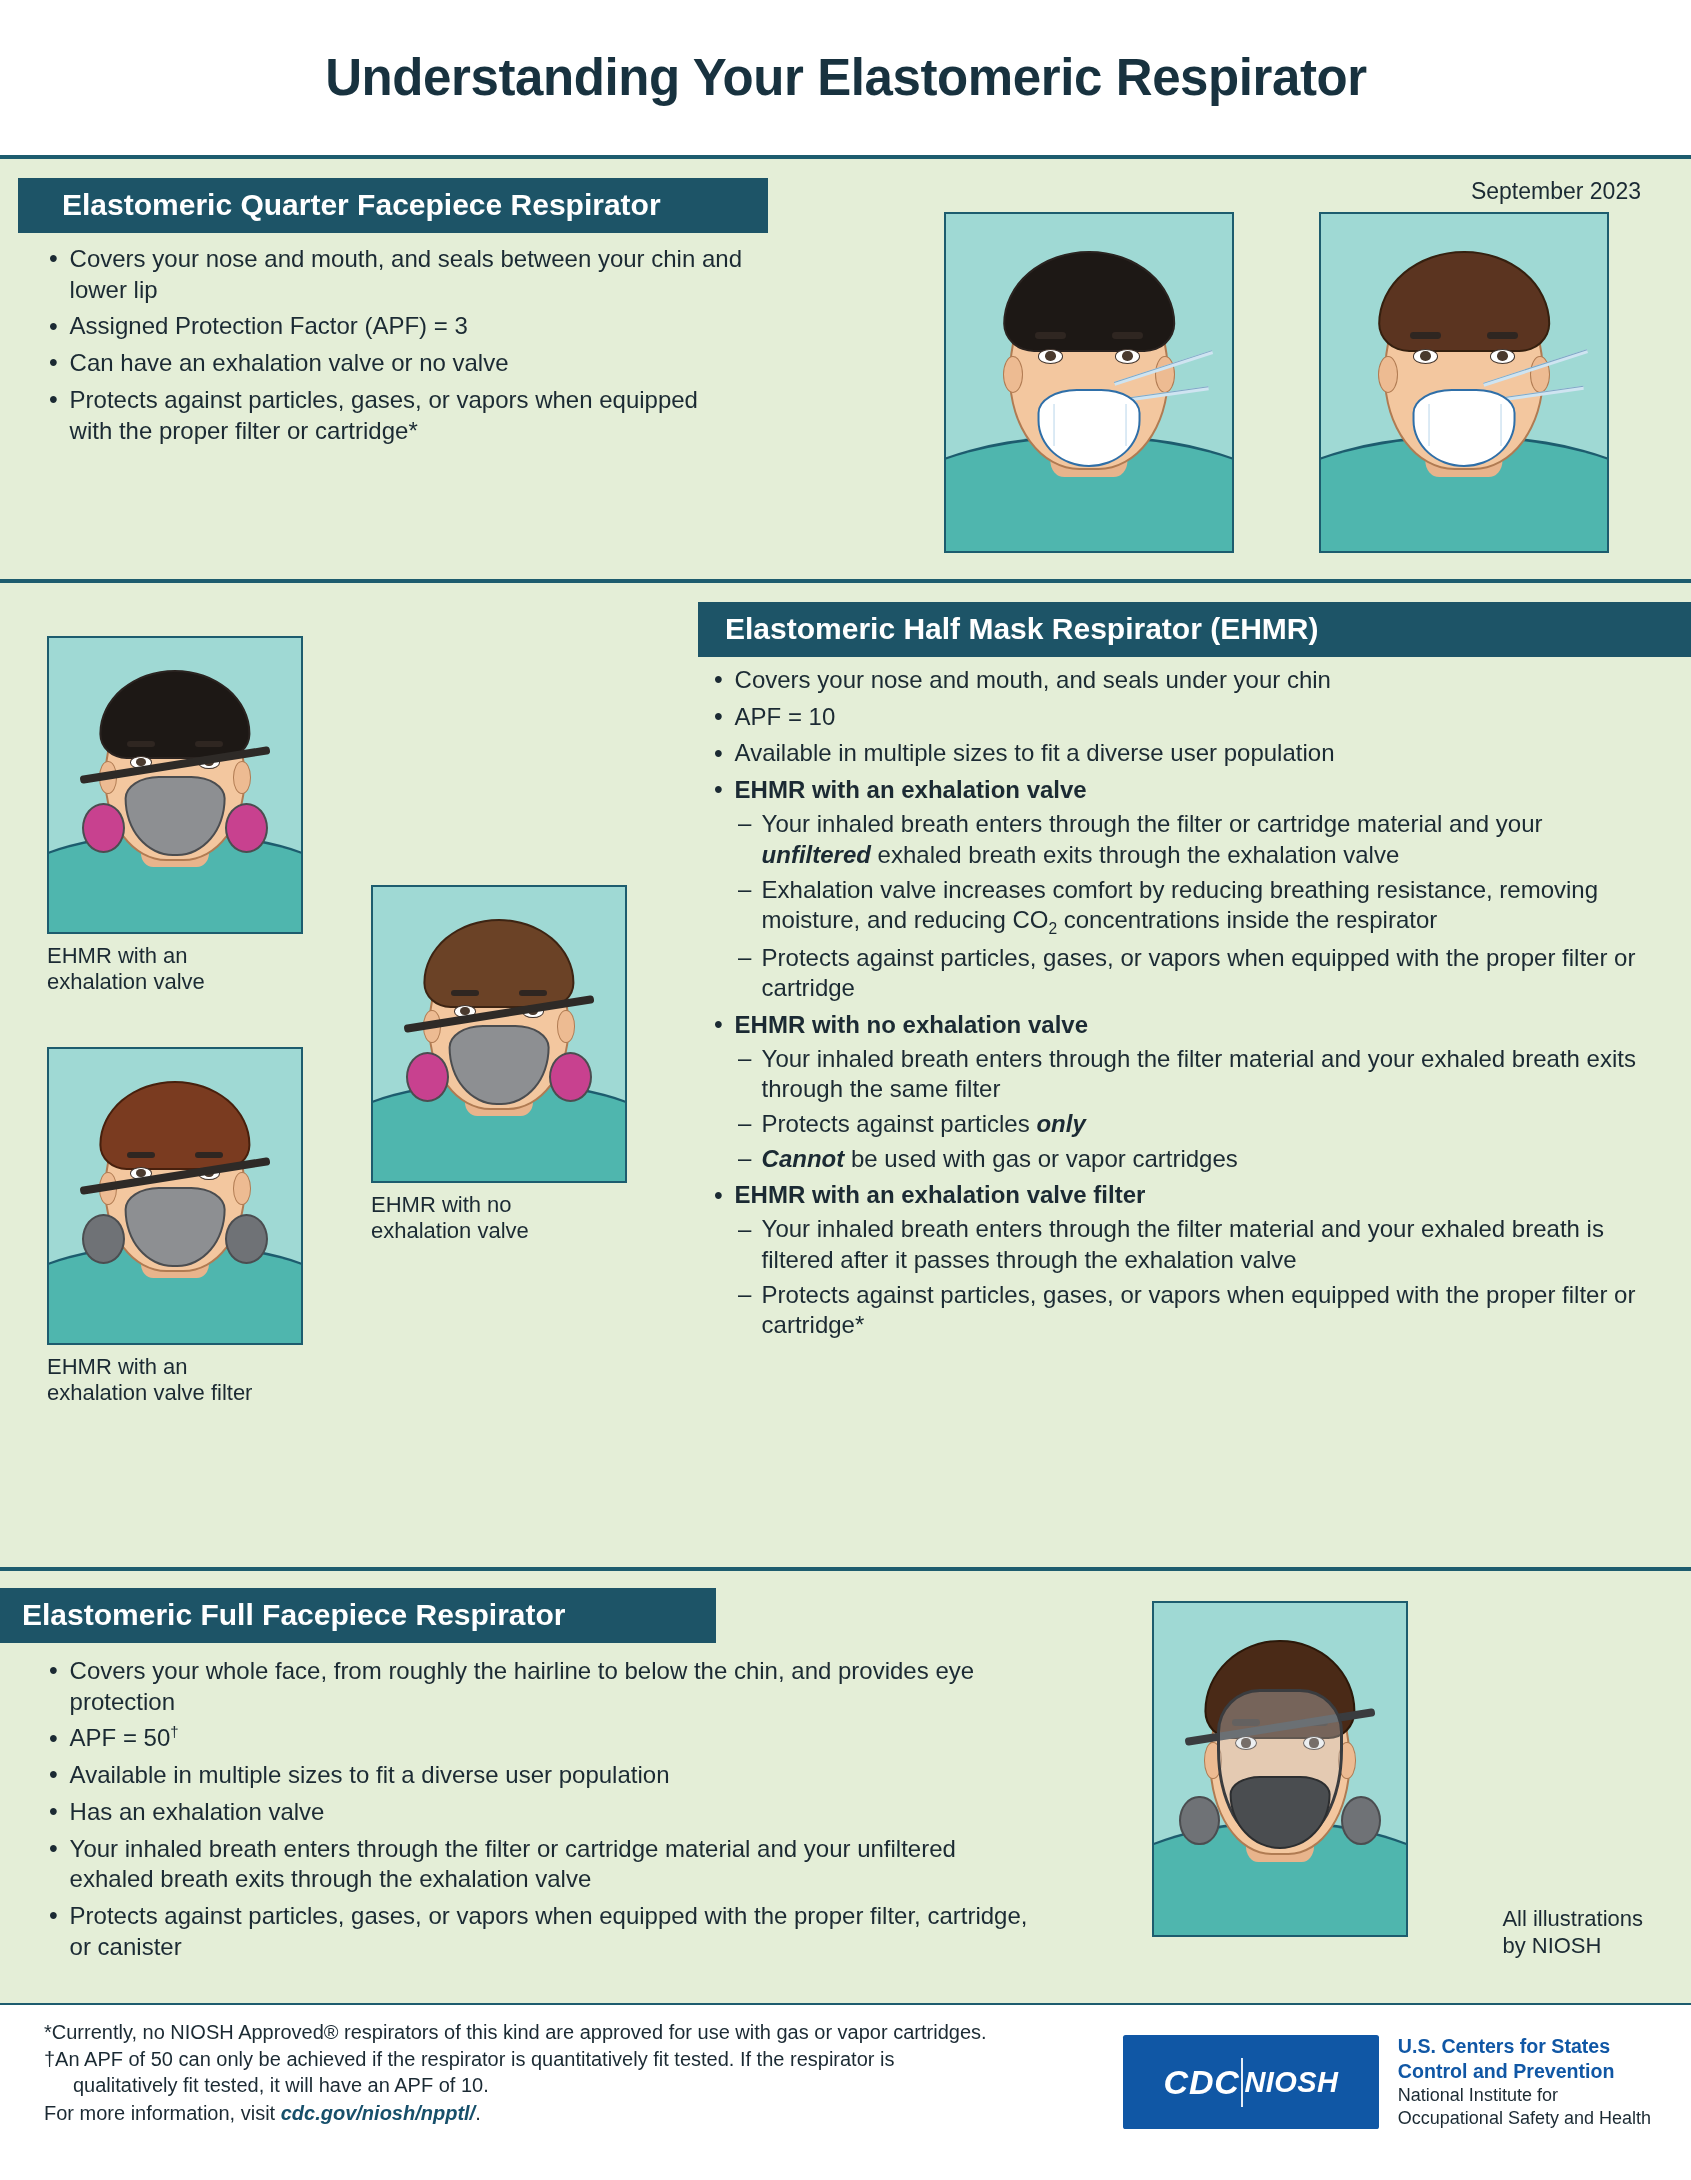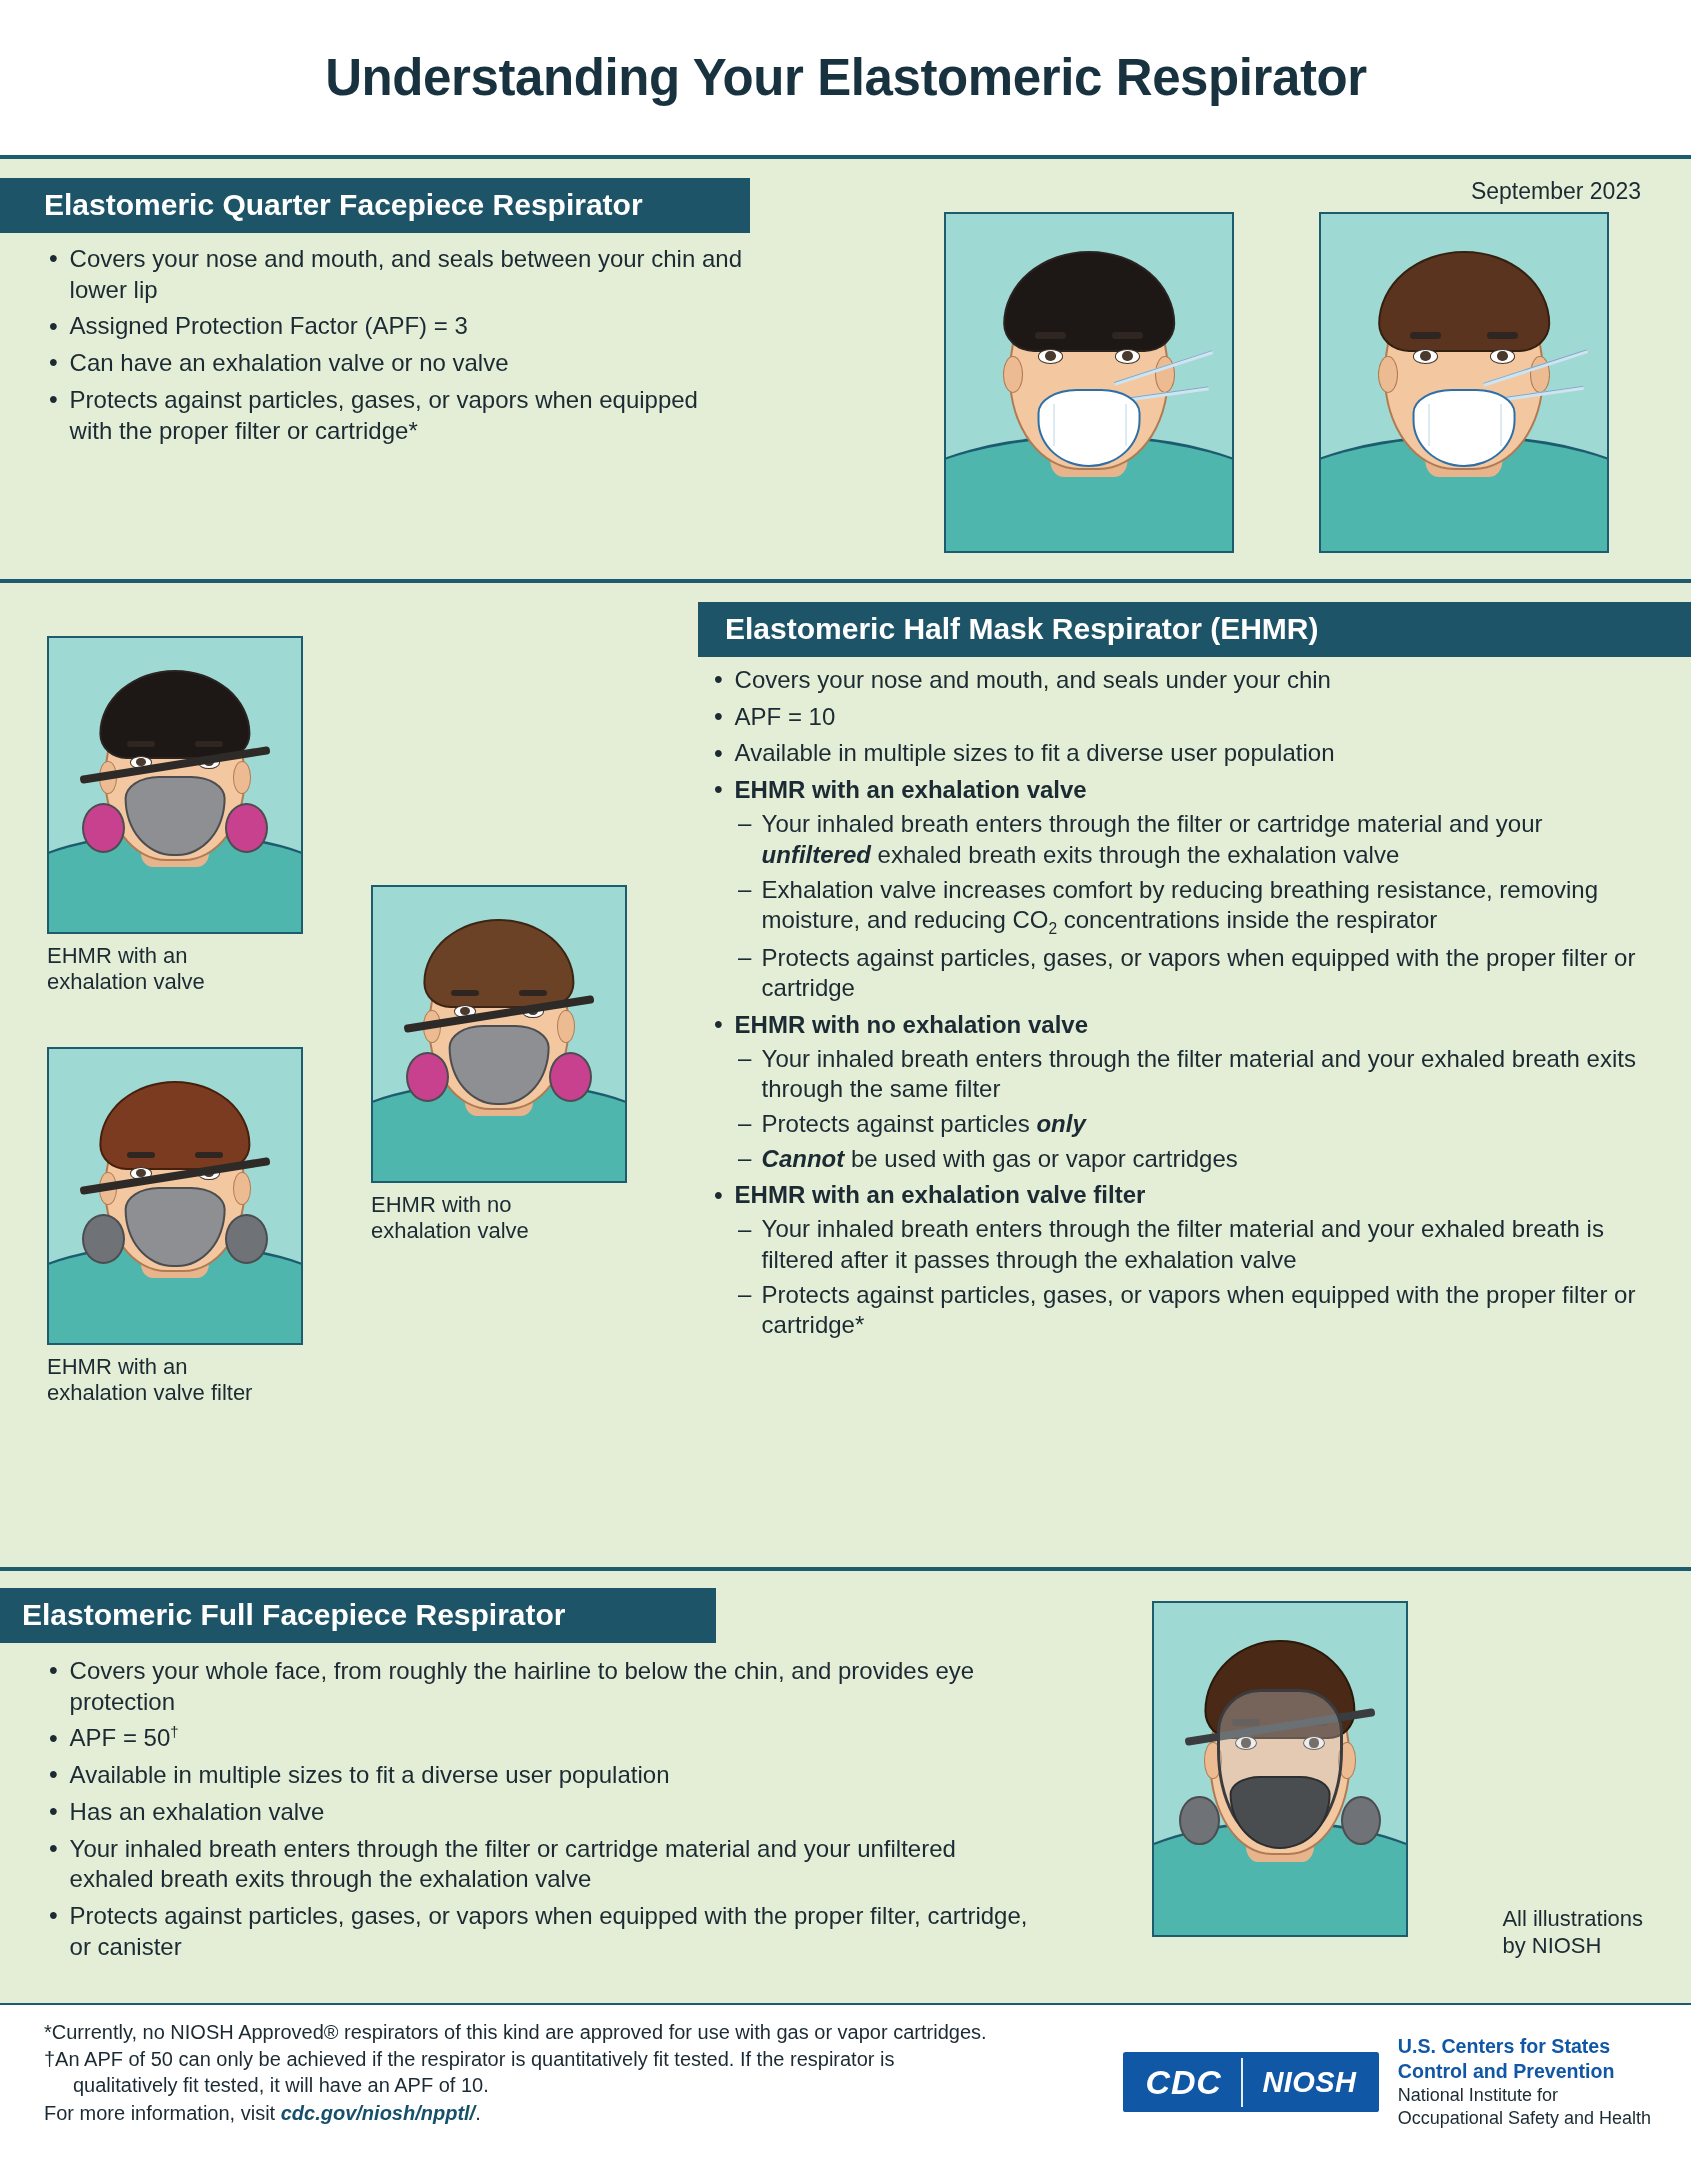--- a/index.html
+++ b/index.html
@@ -67,21 +67,21 @@
     background: #1d5467;
     color: #ffffff;
     font-size: 30px;
     font-weight: bold;
     padding: 11px 22px 12.8px 22px;
     box-sizing: border-box;
     line-height: 1.05;
   }
   .ribbon-quarter {
     position: absolute;
-    left: 0;
+    left: 18px;
     top: 19px;
     padding-left: 44px;
     min-width: 750px;
   }
   .ribbon-half {
     position: absolute;
     right: 0;
     top: 19px;
     left: 698px;
     padding-left: 27px;
@@ -235,27 +235,27 @@
   .logos {
     position: absolute;
     right: 41px;
     top: 29px;
     display: flex;
     align-items: center;
     gap: 19px;
   }
   .cdc-logo {
     width: 256px;
-    height: 60px;
+    height: 94px;
     background: #1057a5;
     border-radius: 2.6px;
     display: flex;
     align-items: center;
     justify-content: center;
-    gap: 19px;
+    gap: 1px;
   }
   .cdc-logo .cdc {
     color: #ffffff;
     font-size: 34px;
     font-weight: bold;
     font-style: italic;
     letter-spacing: 0.9px;
   }
   .cdc-logo .sep {
     width: 2.6px; height: 49px; background: #ffffff; opacity: .9;

